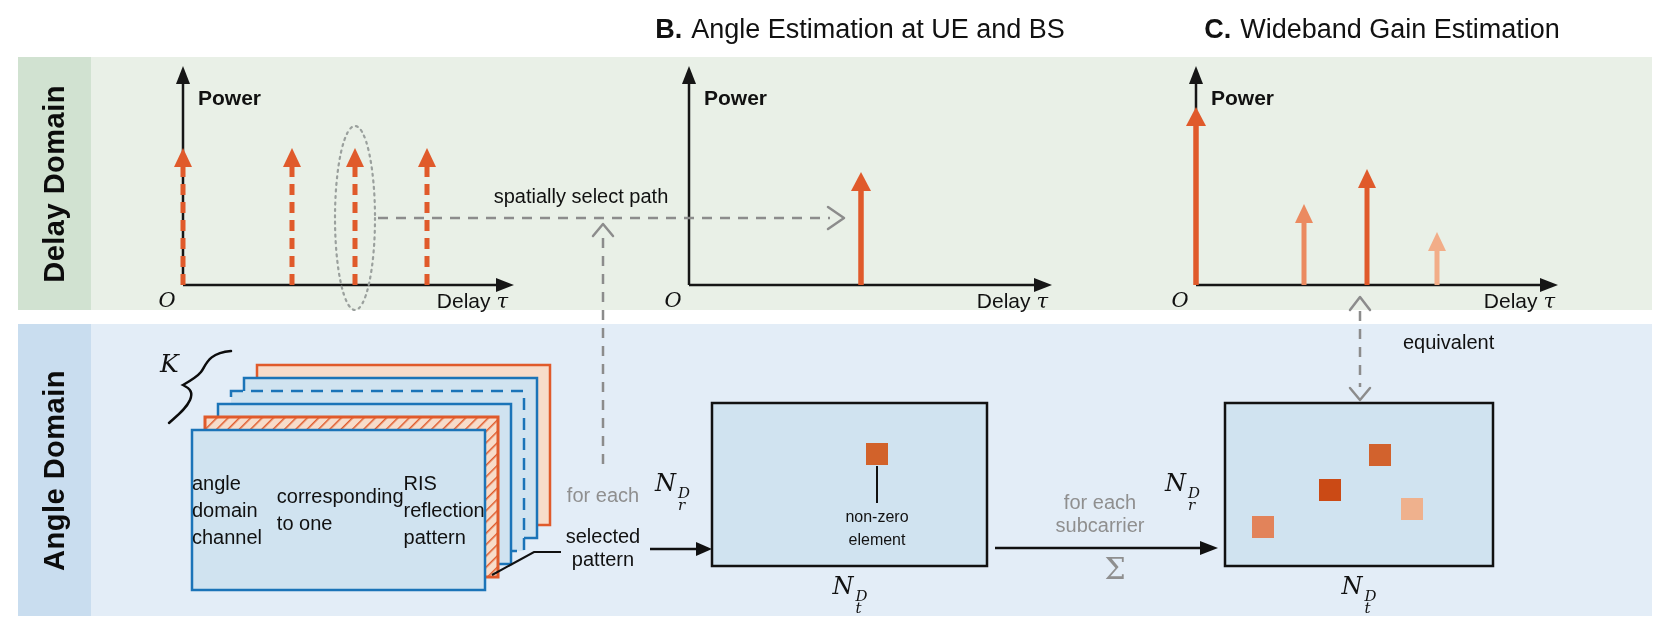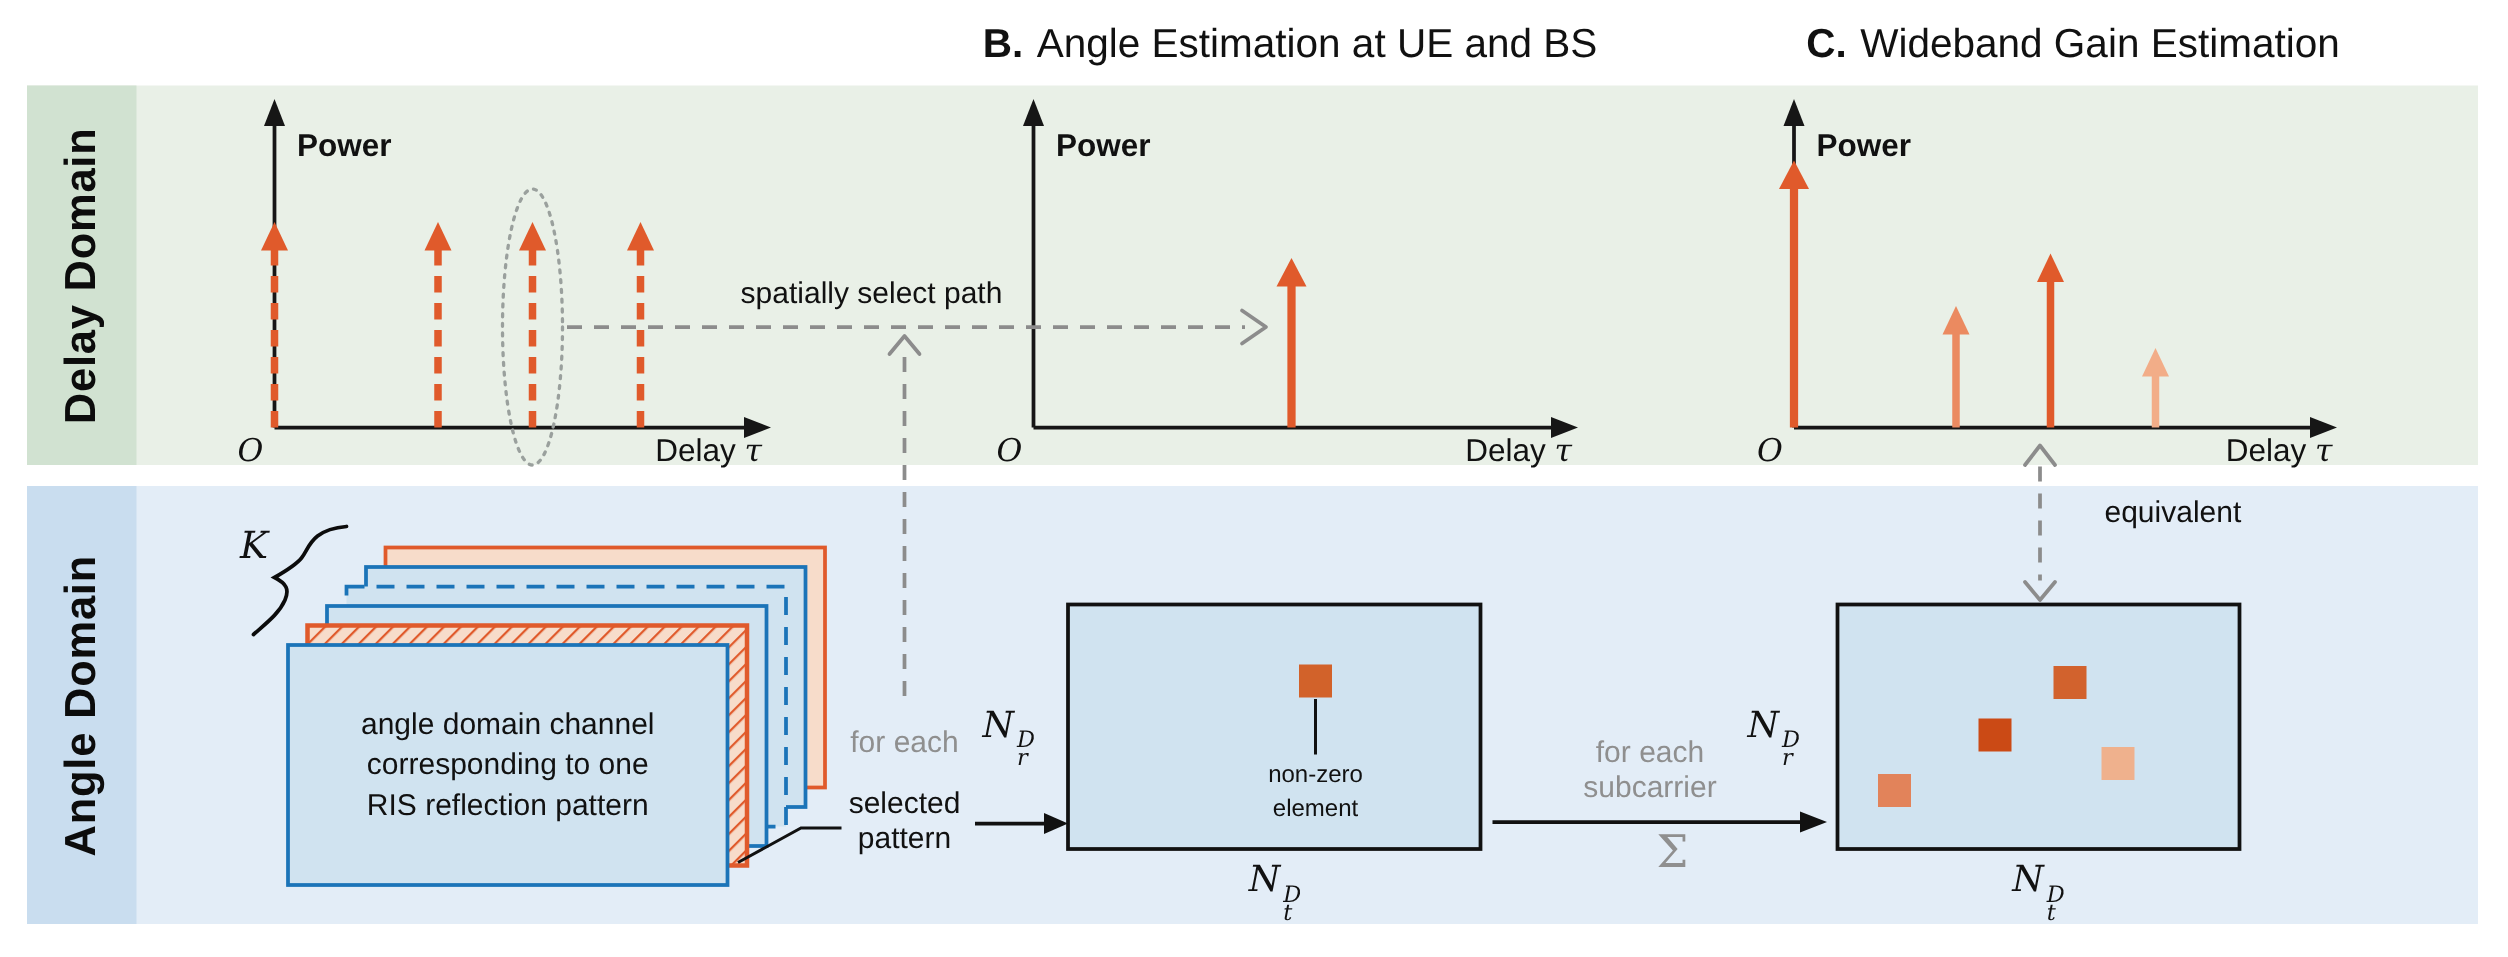--- a/index.html
+++ b/index.html
@@ -18,21 +18,21 @@
   .txt{position:absolute;line-height:1.12;}
   .c{text-align:center;}
   .gray{color:var(--gray-text,#8f8f8f);}
   .serif-i{font-family:"DejaVu Serif",serif;font-style:italic;}
   .power{font-size:21px;font-weight:bold;}
   .origin{font-size:21px;font-family:"DejaVu Serif",serif;font-style:italic;}
   .axis-label{font-size:21px;text-align:right;}
   .tau{font-family:"DejaVu Serif",serif;font-style:italic;}
   .math{font-family:"DejaVu Serif",serif;font-style:italic;font-size:24px;white-space:nowrap;}
   .scripts{display:inline-flex;flex-direction:column;align-items:flex-start;font-size:15px;line-height:12px;vertical-align:-7px;margin-left:2px;}
-  .stack-caption{display:flex;flex-direction:column;justify-content:center;align-items:center;font-size:20px;line-height:27px;}
+  .stack-caption{display:flex;flex-direction:row;justify-content:center;align-items:center;font-size:20px;line-height:27px;}
   .stack-caption span{display:block;}
   svg{position:absolute;left:0;top:0;}
   .ax{stroke:#161616;stroke-width:2.5;fill:none;}
   .axhead{fill:#161616;}
   .grayd{stroke:var(--gray,#8c8c8c);stroke-width:2.5;fill:none;stroke-dasharray:10 8;}
   .chev{stroke:var(--gray,#8c8c8c);stroke-width:2.5;fill:none;stroke-linecap:round;stroke-linejoin:round;}
   .dotted-ellipse{stroke:#9aa09d;stroke-width:2.2;fill:none;stroke-dasharray:2 4.5;stroke-linecap:round;}
   .r-orange{fill:var(--peach,#f7dcca);stroke:var(--orange,#e05a2b);stroke-width:2.5;}
   .r-blue{fill:var(--blue-fill,#d0e3f0);stroke:var(--blue-border,#1b74b8);stroke-width:2.5;}
   .r-blue-d{fill:var(--blue-fill,#d0e3f0);stroke:var(--blue-border,#1b74b8);stroke-width:2.5;stroke-dasharray:12 8;}

